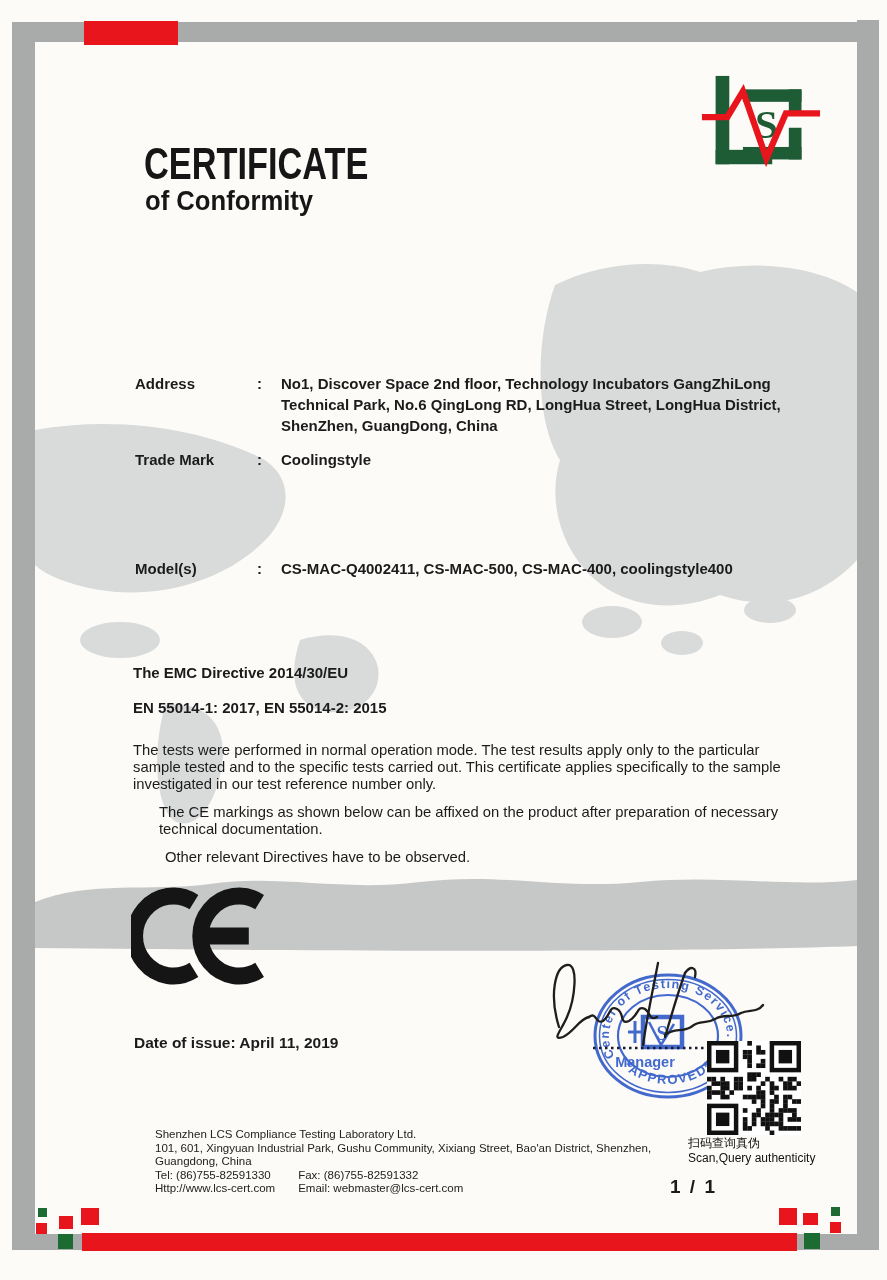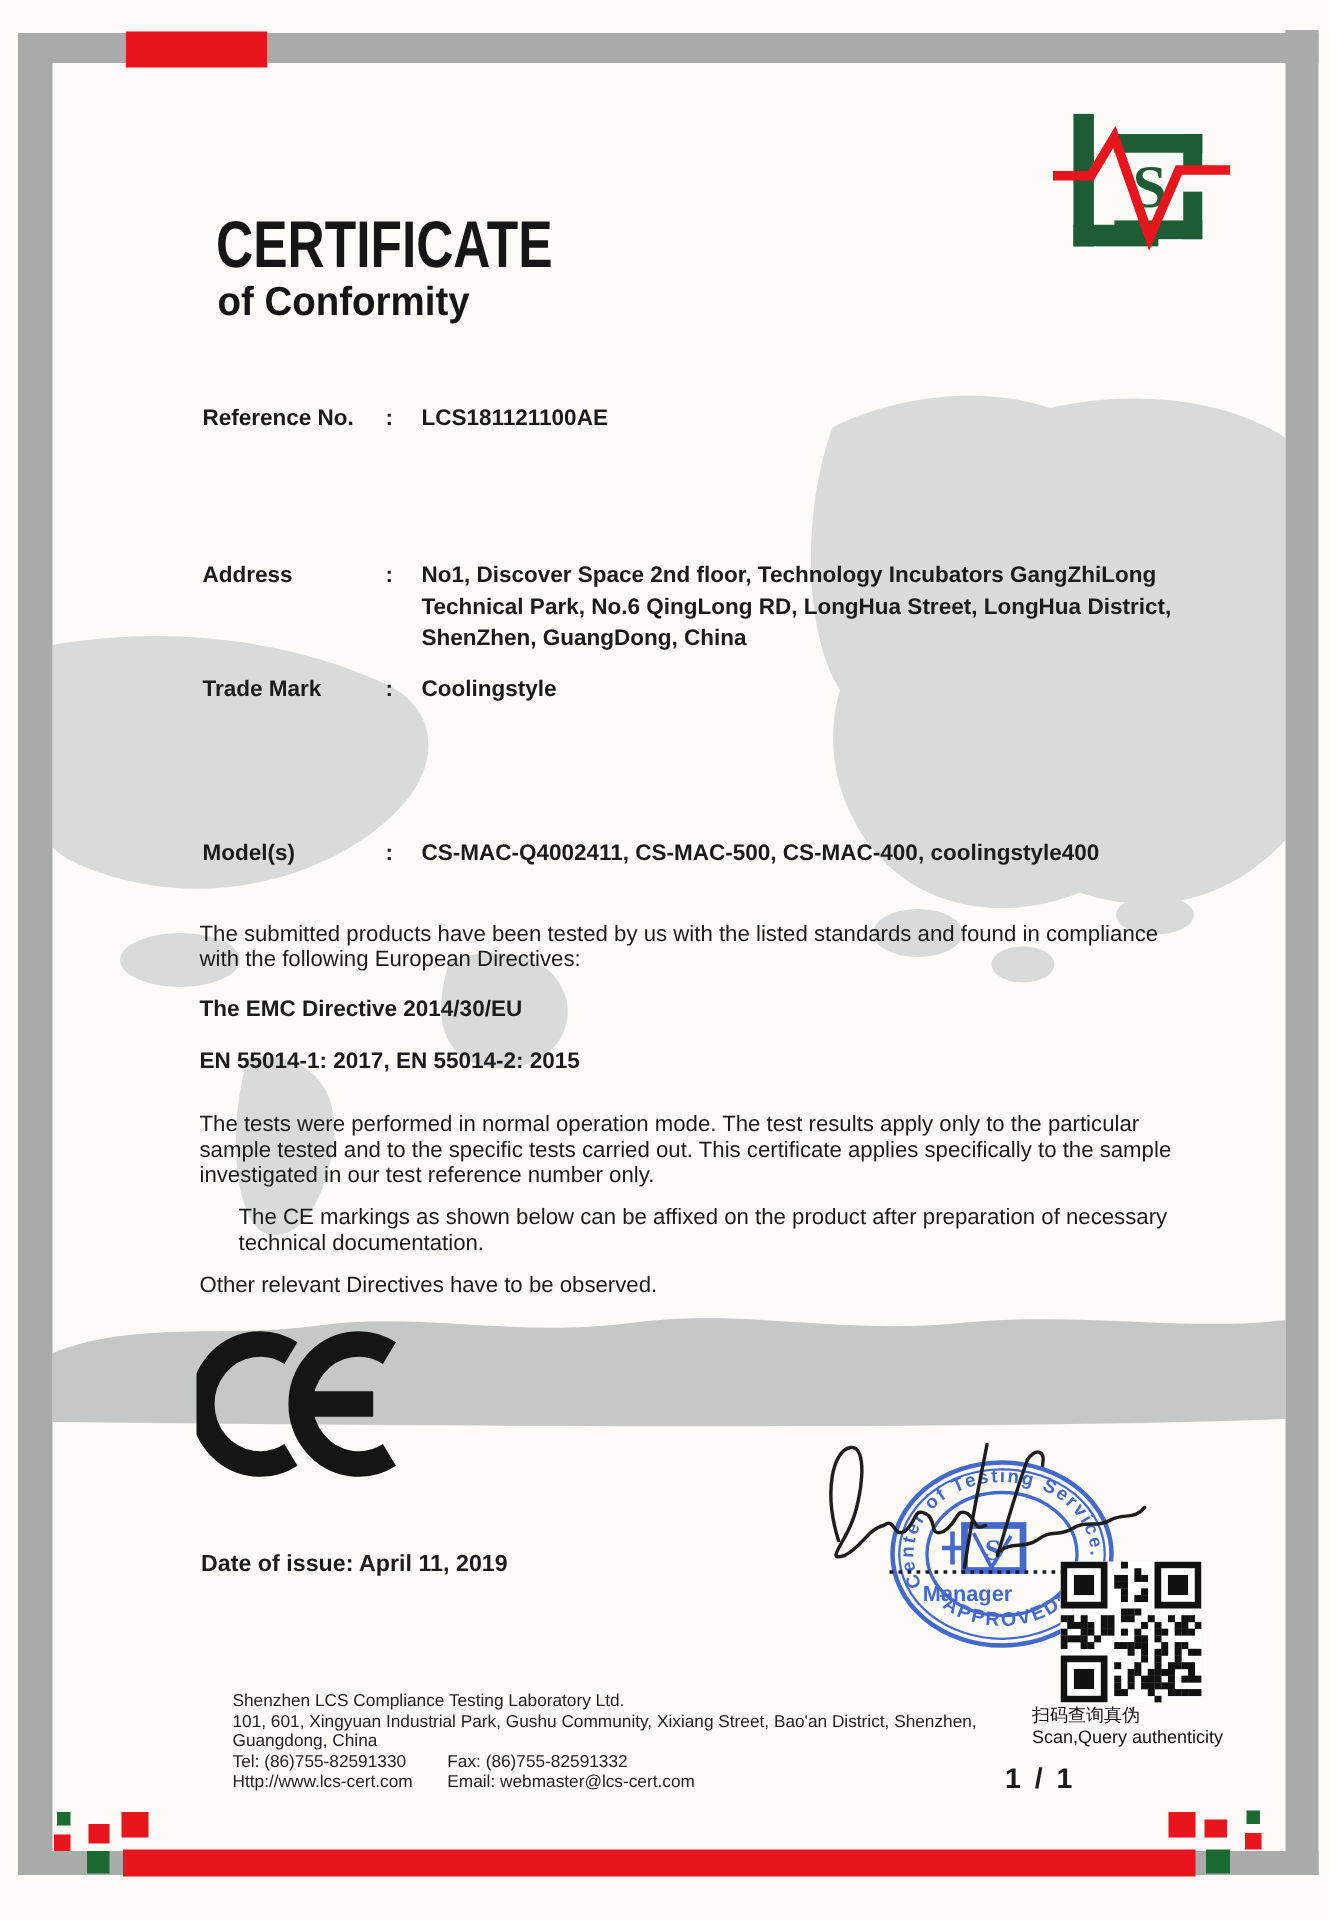--- a/index.html
+++ b/index.html
@@ -79,39 +79,35 @@
       <rect x="91" y="56" width="13" height="33"></rect>
       <rect x="44" y="76" width="60" height="13"></rect>
     </g>
     <text x="68" y="67" text-anchor="middle" font-family="Liberation Serif, serif" font-weight="700" font-size="42" fill="#1e5c36">S</text>
     <polyline points="2,45 28,45 44,18 68,88 88,41 123,41" fill="none" stroke="#e8151d" stroke-width="6.5"></polyline>
   </svg>
 
   <div class="title-main">CERTIFICATE</div>
   <div class="title-sub">of Conformity</div>
 
-  <div class="field-row" style="top:268px;">
-    <span class="flabel">Reference No.</span><span class="fcolon">:</span><span class="fvalue">LCS181121100AE</span>
-  </div>
   <div class="field-row" style="top:373px;">
     <span class="flabel">Address</span><span class="fcolon">:</span><span class="fvalue">No1, Discover Space 2nd floor, Technology Incubators GangZhiLong Technical Park, No.6 QingLong RD, LongHua Street, LongHua District, ShenZhen, GuangDong, China</span>
   </div>
   <div class="field-row" style="top:449px;">
     <span class="flabel">Trade Mark</span><span class="fcolon">:</span><span class="fvalue">Coolingstyle</span>
   </div>
   <div class="field-row" style="top:558px;">
     <span class="flabel">Model(s)</span><span class="fcolon">:</span><span class="fvalue">CS-MAC-Q4002411, CS-MAC-500, CS-MAC-400, coolingstyle400</span>
   </div>
 
-  <div class="para" style="top:615px;width:655px;">The submitted products have been tested by us with the listed standards and found in compliance with the following European Directives:</div>
   <div class="para b" style="top:664px;">The EMC Directive 2014/30/EU</div>
   <div class="para b" style="top:699px;">EN 55014-1: 2017, EN 55014-2: 2015</div>
   <div class="para" style="top:742px;width:662px;">The tests were performed in normal operation mode. The test results apply only to the particular sample tested and to the specific tests carried out. This certificate applies specifically to the sample investigated in our test reference number only.</div>
   <div class="para" style="top:804px;width:650px;margin-left:26px;">The CE markings as shown below can be affixed on the product after preparation of necessary technical documentation.</div>
-  <div class="para" style="top:849px;">Other relevant Directives have to be observed.</div>
+  <div class="para" style="top:849px;margin-left:32px;">Other relevant Directives have to be observed.</div>
 
   <svg class="abs" style="left:131px;top:886px;z-index:3;" width="140" height="100" viewBox="0 0 145 100" preserveAspectRatio="none">
     <path d="M 65.2 16.1 A 40 40 0 1 0 65.2 83.9" fill="none" stroke="#151515" stroke-width="17"></path>
     <path d="M 133.2 16.1 A 40 40 0 1 0 133.2 83.9" fill="none" stroke="#151515" stroke-width="17"></path>
     <rect x="66" y="41.5" width="56" height="17" fill="#151515"></rect>
   </svg>
 
   <div class="date-line">Date of issue: April 11, 2019</div>
 
   <svg class="abs" style="left:590px;top:970px;z-index:4;opacity:.88;" width="156" height="132" viewBox="0 0 156 132">

